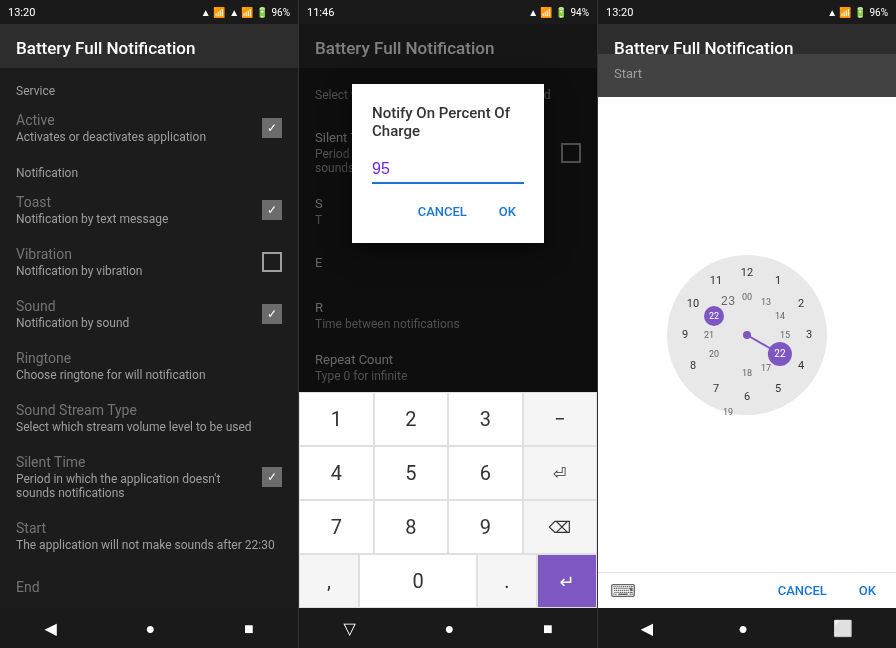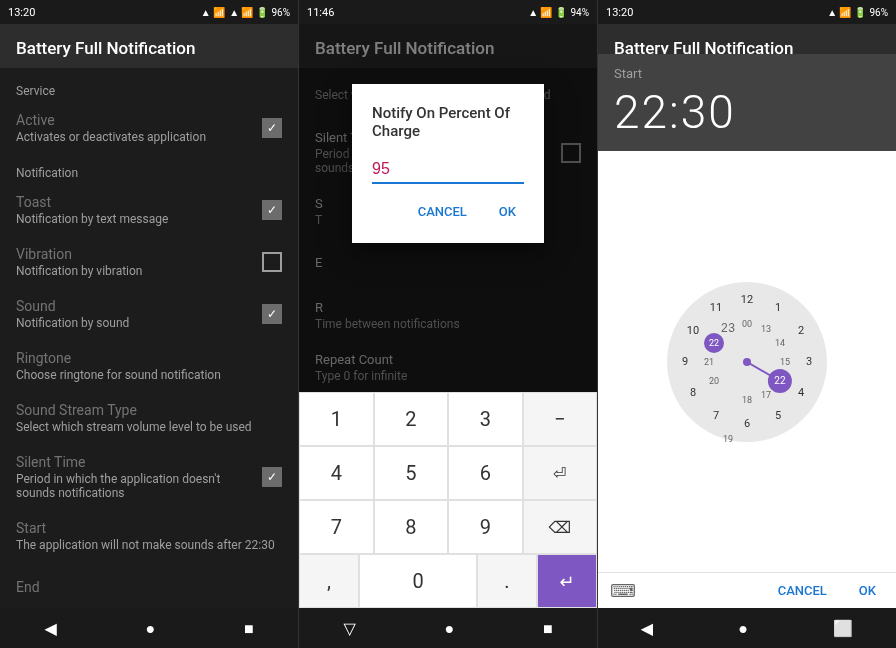--- a/index.html
+++ b/index.html
@@ -156,21 +156,21 @@
       font-size: 15px;
       font-weight: 500;
       color: #333;
       margin-bottom: 16px;
     }
     .dialog-input {
       width: 100%;
       border: none;
       border-bottom: 2px solid #1976d2;
       font-size: 16px;
-      color: #be185d;
+      color: #6d28d9;
       padding: 4px 0;
       outline: none;
       background: transparent;
       margin-bottom: 16px;
     }
     .dialog-buttons {
       display: flex;
       justify-content: flex-end;
       gap: 16px;
     }
@@ -405,21 +405,21 @@
         <div class="setting-item-text">
           <div class="setting-item-title">Sound</div>
           <div class="setting-item-subtitle">Notification by sound</div>
         </div>
         <div class="checkbox checked"></div>
       </div>
 
       <div class="setting-item">
         <div class="setting-item-text">
           <div class="setting-item-title">Ringtone</div>
-          <div class="setting-item-subtitle">Choose ringtone for sound notification</div>
+          <div class="setting-item-subtitle">Choose ringtone for will notification</div>
         </div>
       </div>
       <div class="setting-item">
         <div class="setting-item-text">
           <div class="setting-item-title">Sound Stream Type</div>
           <div class="setting-item-subtitle">Select which stream volume level to be used</div>
         </div>
       </div>
       <div class="setting-item">
         <div class="setting-item-text">
@@ -560,21 +560,20 @@
             <div class="setting-item-subtitle">Period in which the application doesn't sounds n</div>
           </div>
           <div class="checkbox checked"></div>
         </div>
       </div>
     </div>
 
     <div class="time-picker-overlay">
       <div class="time-picker-header">
         <div class="time-picker-title">Start</div>
-        <div class="time-picker-display">22:30</div>
       </div>
       <div class="time-picker-body">
         <div class="clock-face">
           <div class="clock-center"></div>
 
           <div class="clock-hand" style="transform: translateX(-50%) rotate(120deg); height: 38px; background: #7e57c2;"></div>
           <div class="clock-hand-dot" style="position:absolute; top:50%; left:50%; transform: translate(-50%, -50%) rotate(120deg) translateY(-38px) rotate(-120deg); background:#7e57c2; border-radius:50%; width:24px; height:24px; display:flex; align-items:center; justify-content:center; color:#fff; font-size:10px; z-index:5;">22</div>
 
           <div class="clock-number" style="top:calc(50% - 62px); left:50%;">12</div>
           <div class="clock-number" style="top:calc(50% - 54px); left:calc(50% + 31px);">1</div>

